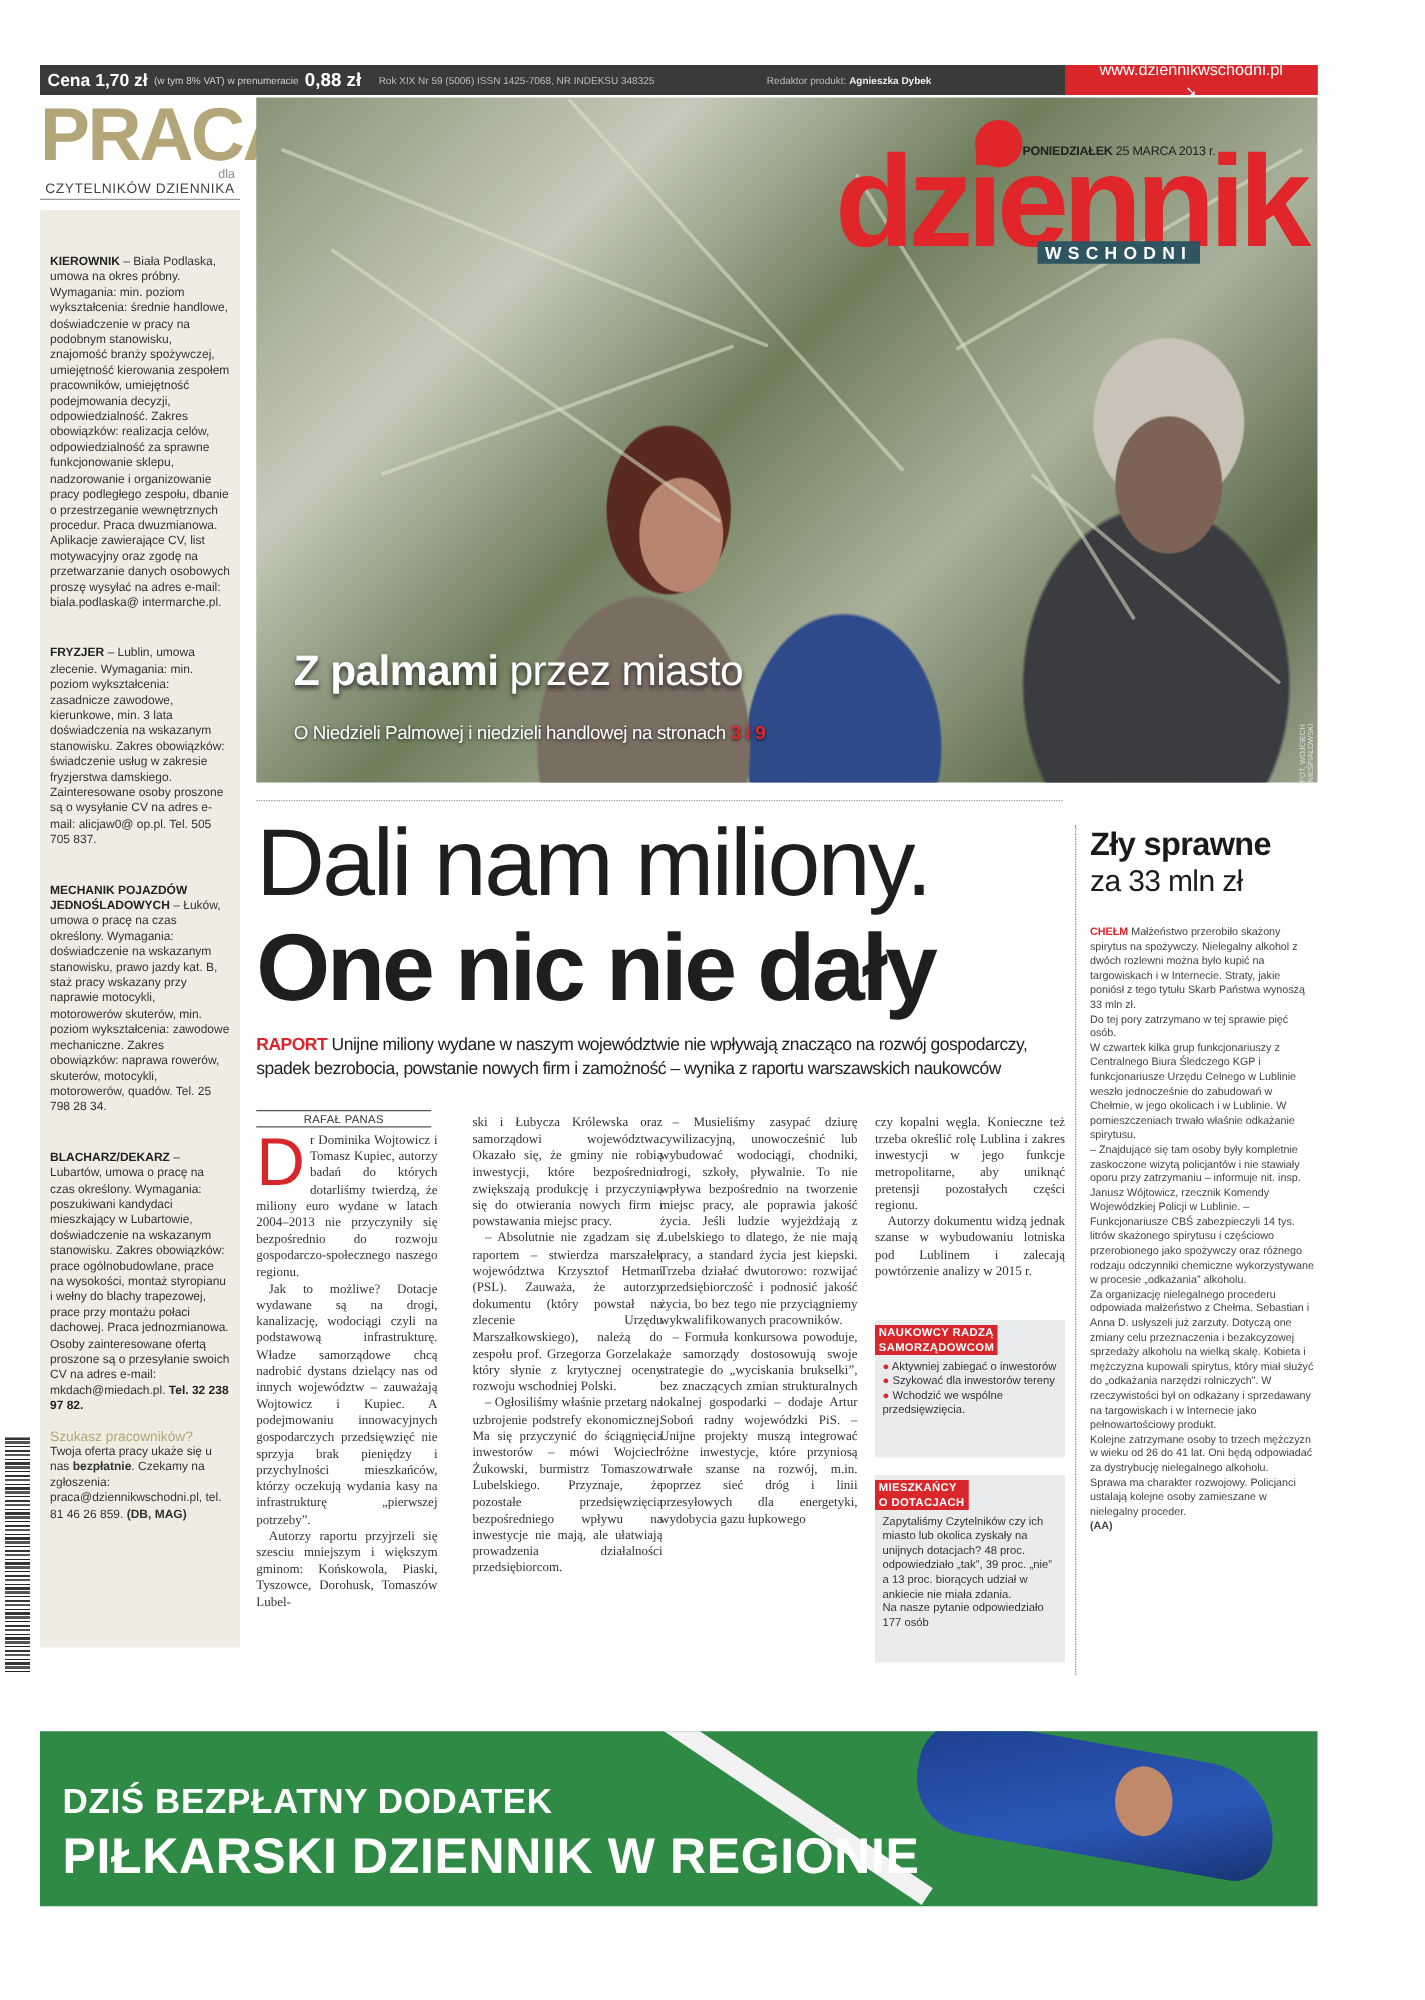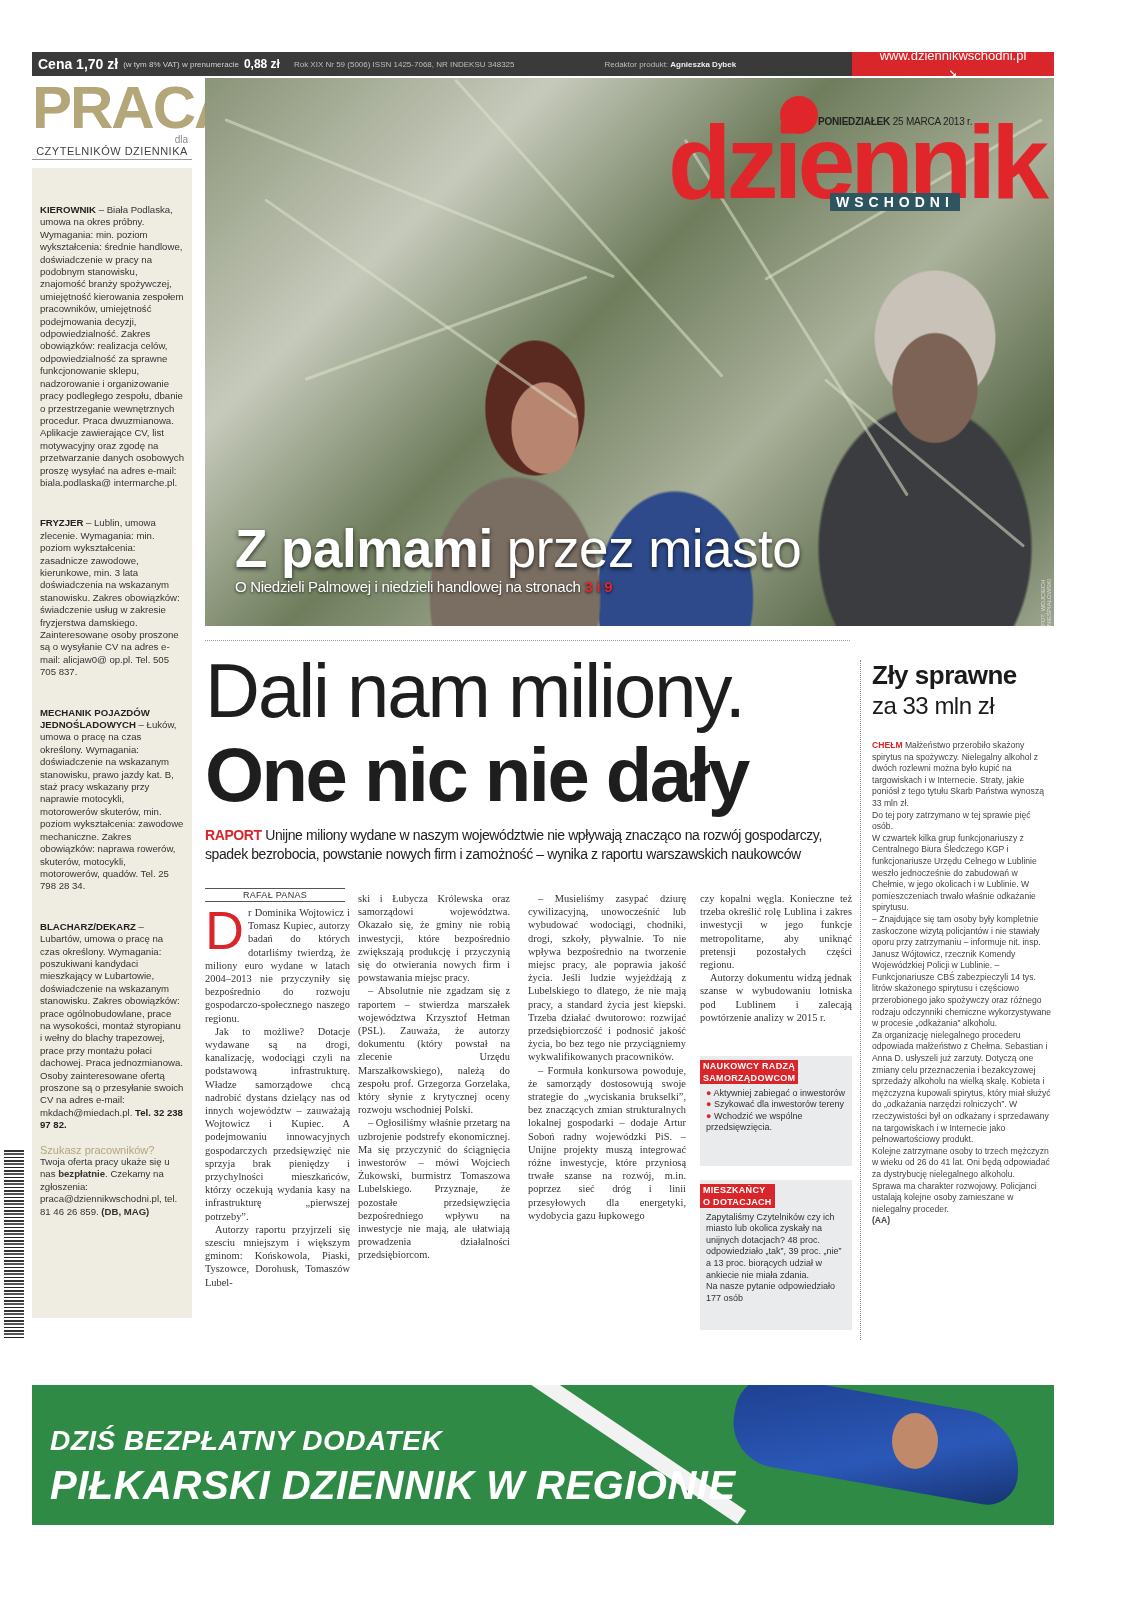--- a/index.html
+++ b/index.html
@@ -3,21 +3,21 @@
 <meta charset="utf-8">
 <style>
   * { box-sizing: border-box; margin: 0; padding: 0; }
   html, body { width: 1140px; height: 1600px; background: #fff; overflow: hidden; }
   body { position: relative; font-family: "Liberation Sans", sans-serif; color: #1a1a1a; }
 
   
   .topbar { position: absolute; left: 32px; top: 52px; width: 1022px; height: 24px; background: #3a3a3a; display: flex; align-items: center; color: #ddd; font-size: 9px; }
   .topbar .price { color: #fff; font-weight: bold; font-size: 14px; margin-left: 6px; }
   .topbar .small { margin-left: 5px; color: #cfcfcf; font-size: 8px; }
-  .topbar .price2 { color: #fff; font-weight: bold; font-size: 12px; margin-left: 5px; }
+  .topbar .price2 { color: #fff; font-weight: bold; font-size: 15px; margin-left: 5px; }
   .topbar .issn { margin-left: 14px; font-size: 8px; color: #bdbdbd; }
   .topbar .editor { margin-left: 90px; font-size: 8px; color: #bdbdbd; }
   .topbar .editor b { color: #eee; }
   .topbar .url { margin-left: auto; height: 24px; width: 202px; background: #d9262b; color: #fff; font-size: 13px; display: flex; align-items: center; justify-content: center; gap: 4px; flex-direction: column; }
   .topbar .url .arrow { font-size: 11px; }
 
   
   .sidebar { position: absolute; left: 32px; top: 78px; width: 160px; }
   .praca-logo { font-family: "Liberation Sans", sans-serif; font-weight: bold; font-size: 60px; color: #b3a679; letter-spacing: -2px; line-height: 60px; transform: scaleY(1.0); }
   .praca-dla { text-align: right; font-size: 10px; color: #8a8a8a; margin-top: -4px; padding-right: 4px; }
@@ -33,21 +33,21 @@
           background:
             radial-gradient(ellipse 70px 90px at 730px 310px, #7c6356 0 60%, transparent 62%),
             radial-gradient(ellipse 85px 95px at 730px 260px, #c9c2b8 0 70%, transparent 72%),
             radial-gradient(ellipse 55px 75px at 340px 350px, #b88670 0 60%, transparent 62%),
             radial-gradient(ellipse 70px 95px at 330px 330px, #5a2a20 0 70%, transparent 72%),
             radial-gradient(ellipse 150px 200px at 720px 470px, #3b3c40 0 70%, transparent 72%),
             radial-gradient(ellipse 120px 170px at 310px 520px, #7a6e63 0 70%, transparent 72%),
             radial-gradient(ellipse 110px 150px at 470px 520px, #2e4a8a 0 70%, transparent 72%),
             linear-gradient(135deg, #8a9478 0%, #c6cabb 25%, #6f7d5d 45%, #aab19a 65%, #5b6a4b 85%, #9ea690 100%); }
   .hero .frond { position: absolute; height: 3px; background: rgba(220,225,200,0.55); transform-origin: left center; border-radius: 2px; }
-  .hero-title { position: absolute; left: 30px; top: 440px; color: #fff; font-size: 53px; text-shadow: 0 2px 4px rgba(0,0,0,0.7); white-space: nowrap; letter-spacing: -0.5px; }
+  .hero-title { position: absolute; left: 30px; top: 440px; color: #fff; font-size: 34px; text-shadow: 0 2px 4px rgba(0,0,0,0.7); white-space: nowrap; letter-spacing: -0.5px; }
   .hero-title b { font-weight: bold; }
   .hero-sub { position: absolute; left: 30px; top: 500px; color: #fff; font-size: 15px; text-shadow: 0 1px 3px rgba(0,0,0,0.8); white-space: nowrap; letter-spacing: -0.3px; }
   .hero-sub .pages { color: #e3262b; font-weight: bold; }
   .photo-credit { position: absolute; right: 2px; top: 500px; writing-mode: vertical-rl; transform: rotate(180deg); font-size: 6px; color: #ddd; }
 
   
   .masthead { position: absolute; left: 668px; top: 92px; width: 380px; height: 130px; }
   .mast-date { position: absolute; left: 150px; top: 24px; font-size: 10px; color: #222; font-weight: bold; letter-spacing: -0.2px; }
   .mast-date span { font-weight: normal; }
   .mast-word { position: absolute; left: 0; top: 18px; font-size: 104px; font-weight: bold; color: #e1262b; letter-spacing: -5px; line-height: 104px; font-family: "Liberation Sans", sans-serif; }
@@ -73,21 +73,21 @@
   .box li::before { content: "● "; color: #d9262b; }
 
   
   .side-dots { position: absolute; left: 860px; top: 660px; height: 680px; border-left: 1px dotted #888; }
   .side-title { position: absolute; left: 872px; top: 660px; font-size: 26px; font-weight: bold; letter-spacing: -0.5px; }
   .side-title2 { position: absolute; left: 872px; top: 692px; font-size: 24px; letter-spacing: -0.5px; }
   .side-body { position: absolute; left: 872px; top: 740px; width: 180px; font-size: 8.6px; line-height: 11.6px; color: #444; }
   .side-body .kicker { color: #d9262b; font-weight: bold; }
 
   
-  .banner { position: absolute; left: 32px; top: 1385px; width: 1022px; height: 140px; background: #2f8a45; overflow: hidden; font-style: italic; }
+  .banner { position: absolute; left: 32px; top: 1385px; width: 1022px; height: 140px; background: #2f8a45; overflow: hidden; }
   .banner .stripe { position: absolute; left: 440px; top: -40px; width: 16px; height: 320px; background: #f2f2f2; transform: rotate(-56deg); transform-origin: top left; }
   .banner .player { position: absolute; left: 700px; top: 10px; width: 290px; height: 90px; border-radius: 50px 80px 40px 60px; background: linear-gradient(160deg, #1d3e8c, #2b58b8 60%, #16326f); transform: rotate(10deg); }
   .banner .face { position: absolute; left: 860px; top: 28px; width: 46px; height: 56px; border-radius: 50%; background: #c08a6a; }
   .banner-line1 { position: absolute; left: 18px; top: 40px; color: #fff; font-size: 28px; font-weight: bold; letter-spacing: 0.5px; }
   .banner-line2 { position: absolute; left: 18px; top: 78px; color: #fff; font-size: 40px; font-weight: bold; letter-spacing: 0.5px; white-space: nowrap; }
 </style>
 </head>
 <body>
 
 <div class="topbar">
@@ -142,21 +142,21 @@
 <div class="headline2">One nic nie dały</div>
 <div class="lead"><span class="kicker">RAPORT</span><span> Unijne miliony wydane w naszym województwie nie wpływają znacząco na rozwój gospodarczy, spadek bezrobocia, powstanie nowych firm i zamożność – wynika z raportu warszawskich naukowców</span></div>
 <div class="byline">RAFAŁ PANAS</div>
 
 <div class="col" style="left:205px;width:145px;top:906px;">
   <span class="dropcap">D</span>
   <p class="noind">r Dominika Wojtowicz i Tomasz Kupiec, autorzy badań do których dotarliśmy twierdzą, że miliony euro wydane w latach 2004–2013 nie przyczyniły się bezpośrednio do rozwoju gospodarczo-społecznego naszego regionu.</p>
   <p>Jak to możliwe? Dotacje wydawane są na drogi, kanalizację, wodociągi czyli na podstawową infrastrukturę. Władze samorządowe chcą nadrobić dystans dzielący nas od innych województw – zauważają Wojtowicz i Kupiec. A podejmowaniu innowacyjnych gospodarczych przedsięwzięć nie sprzyja brak pieniędzy i przychylności mieszkańców, którzy oczekują wydania kasy na infrastrukturę „pierwszej potrzeby”.</p>
   <p>Autorzy raportu przyjrzeli się szesciu mniejszym i większym gminom: Końskowola, Piaski, Tyszowce, Dorohusk, Tomaszów Lubel-</p>
 </div>
-<div class="col" style="left:358px;width:152px;top:892px;">
+<div class="col" style="left:378px;width:152px;top:892px;">
   <p class="noind">ski i Łubycza Królewska oraz samorządowi województwa. Okazało się, że gminy nie robią inwestycji, które bezpośrednio zwiększają produkcję i przyczynią się do otwierania nowych firm i powstawania miejsc pracy.</p>
   <p>– Absolutnie nie zgadzam się z raportem – stwierdza marszałek województwa Krzysztof Hetman (PSL). Zauważa, że autorzy dokumentu (który powstał na zlecenie Urzędu Marszałkowskiego), należą do zespołu prof. Grzegorza Gorzelaka, który słynie z krytycznej oceny rozwoju wschodniej Polski.</p>
   <p>– Ogłosiliśmy właśnie przetarg na uzbrojenie podstrefy ekonomicznej. Ma się przyczynić do ściągnięcia inwestorów – mówi Wojciech Żukowski, burmistrz Tomaszowa Lubelskiego. Przyznaje, że pozostałe przedsięwzięcia bezpośredniego wpływu na inwestycje nie mają, ale ułatwiają prowadzenia działalności przedsiębiorcom.</p>
 </div>
 <div class="col" style="left:528px;width:158px;top:892px;">
   <p>– Musieliśmy zasypać dziurę cywilizacyjną, unowocześnić lub wybudować wodociągi, chodniki, drogi, szkoły, pływalnie. To nie wpływa bezpośrednio na tworzenie miejsc pracy, ale poprawia jakość życia. Jeśli ludzie wyjeżdżają z Lubelskiego to dlatego, że nie mają pracy, a standard życia jest kiepski. Trzeba działać dwutorowo: rozwijać przedsiębiorczość i podnosić jakość życia, bo bez tego nie przyciągniemy wykwalifikowanych pracowników.</p>
   <p>– Formuła konkursowa powoduje, że samorządy dostosowują swoje strategie do „wyciskania brukselki”, bez znaczących zmian strukturalnych lokalnej gospodarki – dodaje Artur Soboń radny wojewódzki PiS. – Unijne projekty muszą integrować różne inwestycje, które przyniosą trwałe szanse na rozwój, m.in. poprzez sieć dróg i linii przesyłowych dla energetyki, wydobycia gazu łupkowego</p>
 </div>
 <div class="col" style="left:700px;width:152px;top:892px;">
   <p class="noind">czy kopalni węgla. Konieczne też trzeba określić rolę Lublina i zakres inwestycji w jego funkcje metropolitarne, aby uniknąć pretensji pozostałych części regionu.</p>

